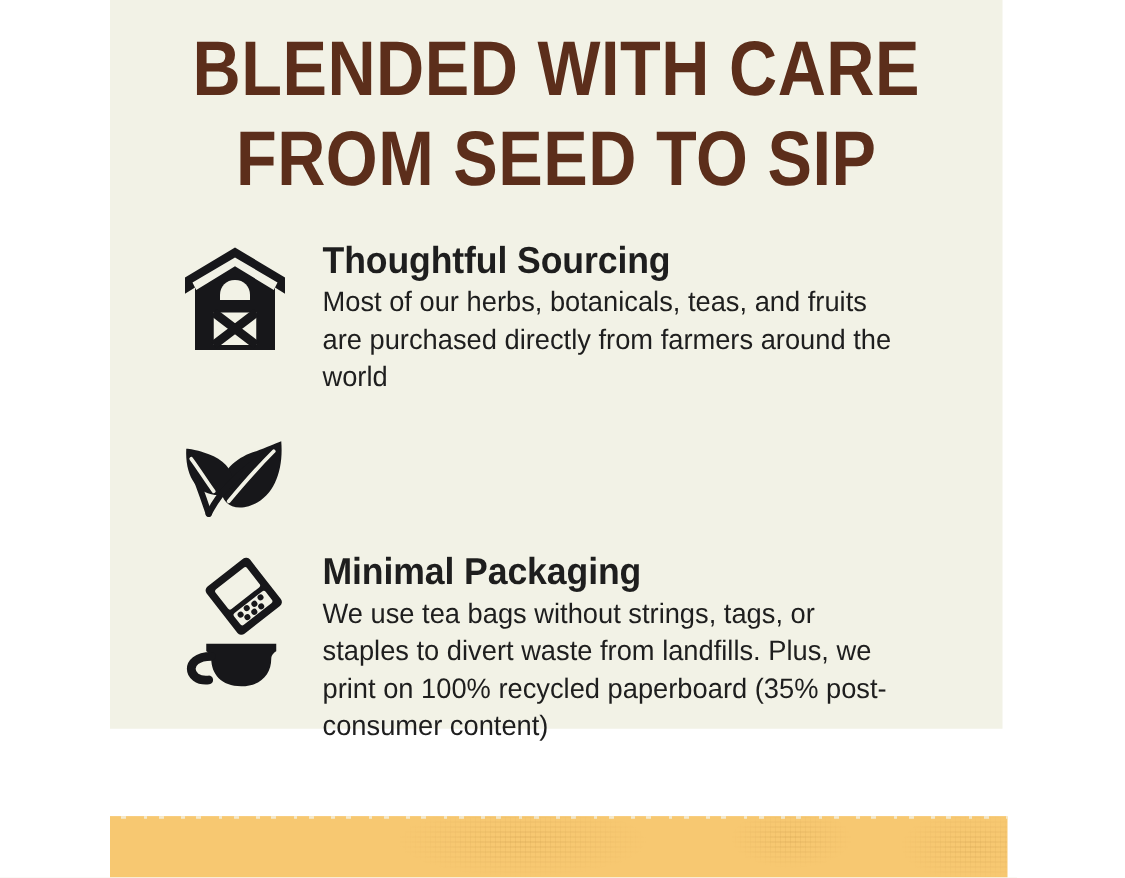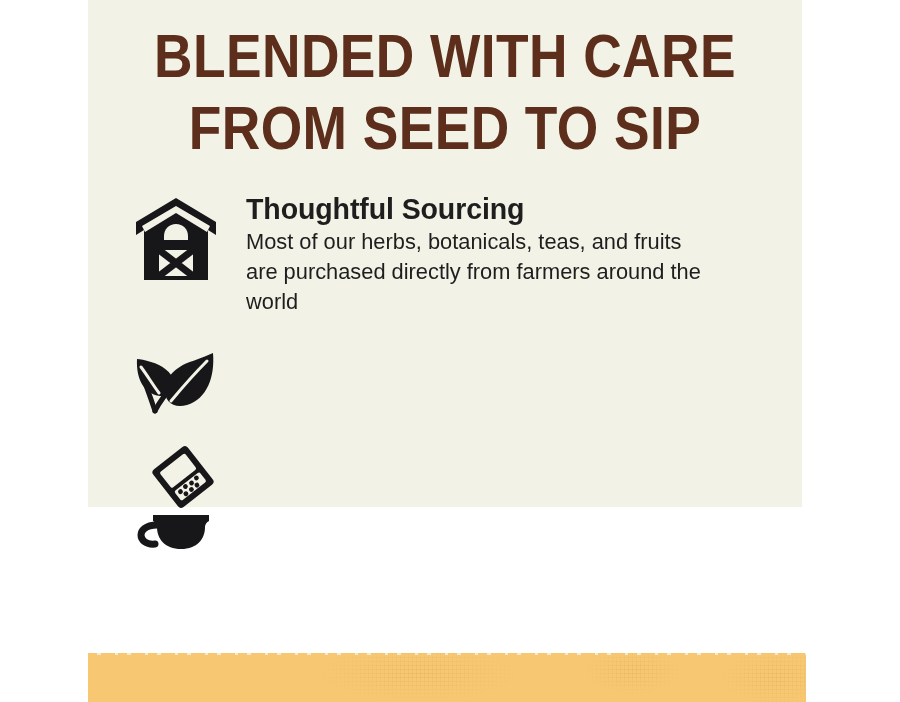--- a/index.html
+++ b/index.html
@@ -20,21 +20,21 @@
     height: 702px;
     background: #ffffff;
   }
 
   
   .panel {
     position: absolute;
     left: 88px;
     top: 0;
     width: 714px;
-    height: 507px;
+    height: 583px;
     background: #F2F2E6;
   }
 
   
   .headline {
     position: absolute;
     left: 0;
     top: 20px;
     width: 714px;
     text-align: center;
@@ -48,21 +48,21 @@
     transform-origin: center top;
   }
   .headline .hl-line {
     display: block;
     white-space: nowrap;
   }
 
   
   .features {
     position: absolute;
-    left: 0;
+    left: 12px;
     top: 192px;
     width: 714px;
   }
   .feature {
     position: relative;
     display: flex;
     align-items: flex-start;
     padding: 0 24px 0 40px;
     margin-bottom: 26px;
   }
@@ -212,20 +212,24 @@
                 <circle cx="51" cy="47" r="2.4"></circle>
                 <circle cx="58" cy="47" r="2.4"></circle>
               </g>
             </g>
 
             <path d="M22 70 L78 70 L78 76 C78 76 74 78 74 82 C74 94 66 104 50 104 C34 104 26 94 26 82 C26 78 22 76 22 76 Z" fill="#17171A"></path>
 
             <path d="M26 80 C14 80 10 86 10 90 C10 95 15 100 24 99" stroke="#17171A" stroke-width="7" fill="none" stroke-linecap="round"></path>
           </svg>
         </div>
+        <div class="feature-body">
+          <div class="feature-title">Minimal Packaging</div>
+          <p class="feature-desc">We use tea bags without strings, tags, or staples to divert waste from landfills. Plus, we print on 100% recycled paperboard (35% post-consumer content)</p>
+        </div>
       </div>
 
     </div>
   </div>
 
   <div class="band">
     <div class="band-edge"></div>
     <div class="band-texture"></div>
   </div>
 

